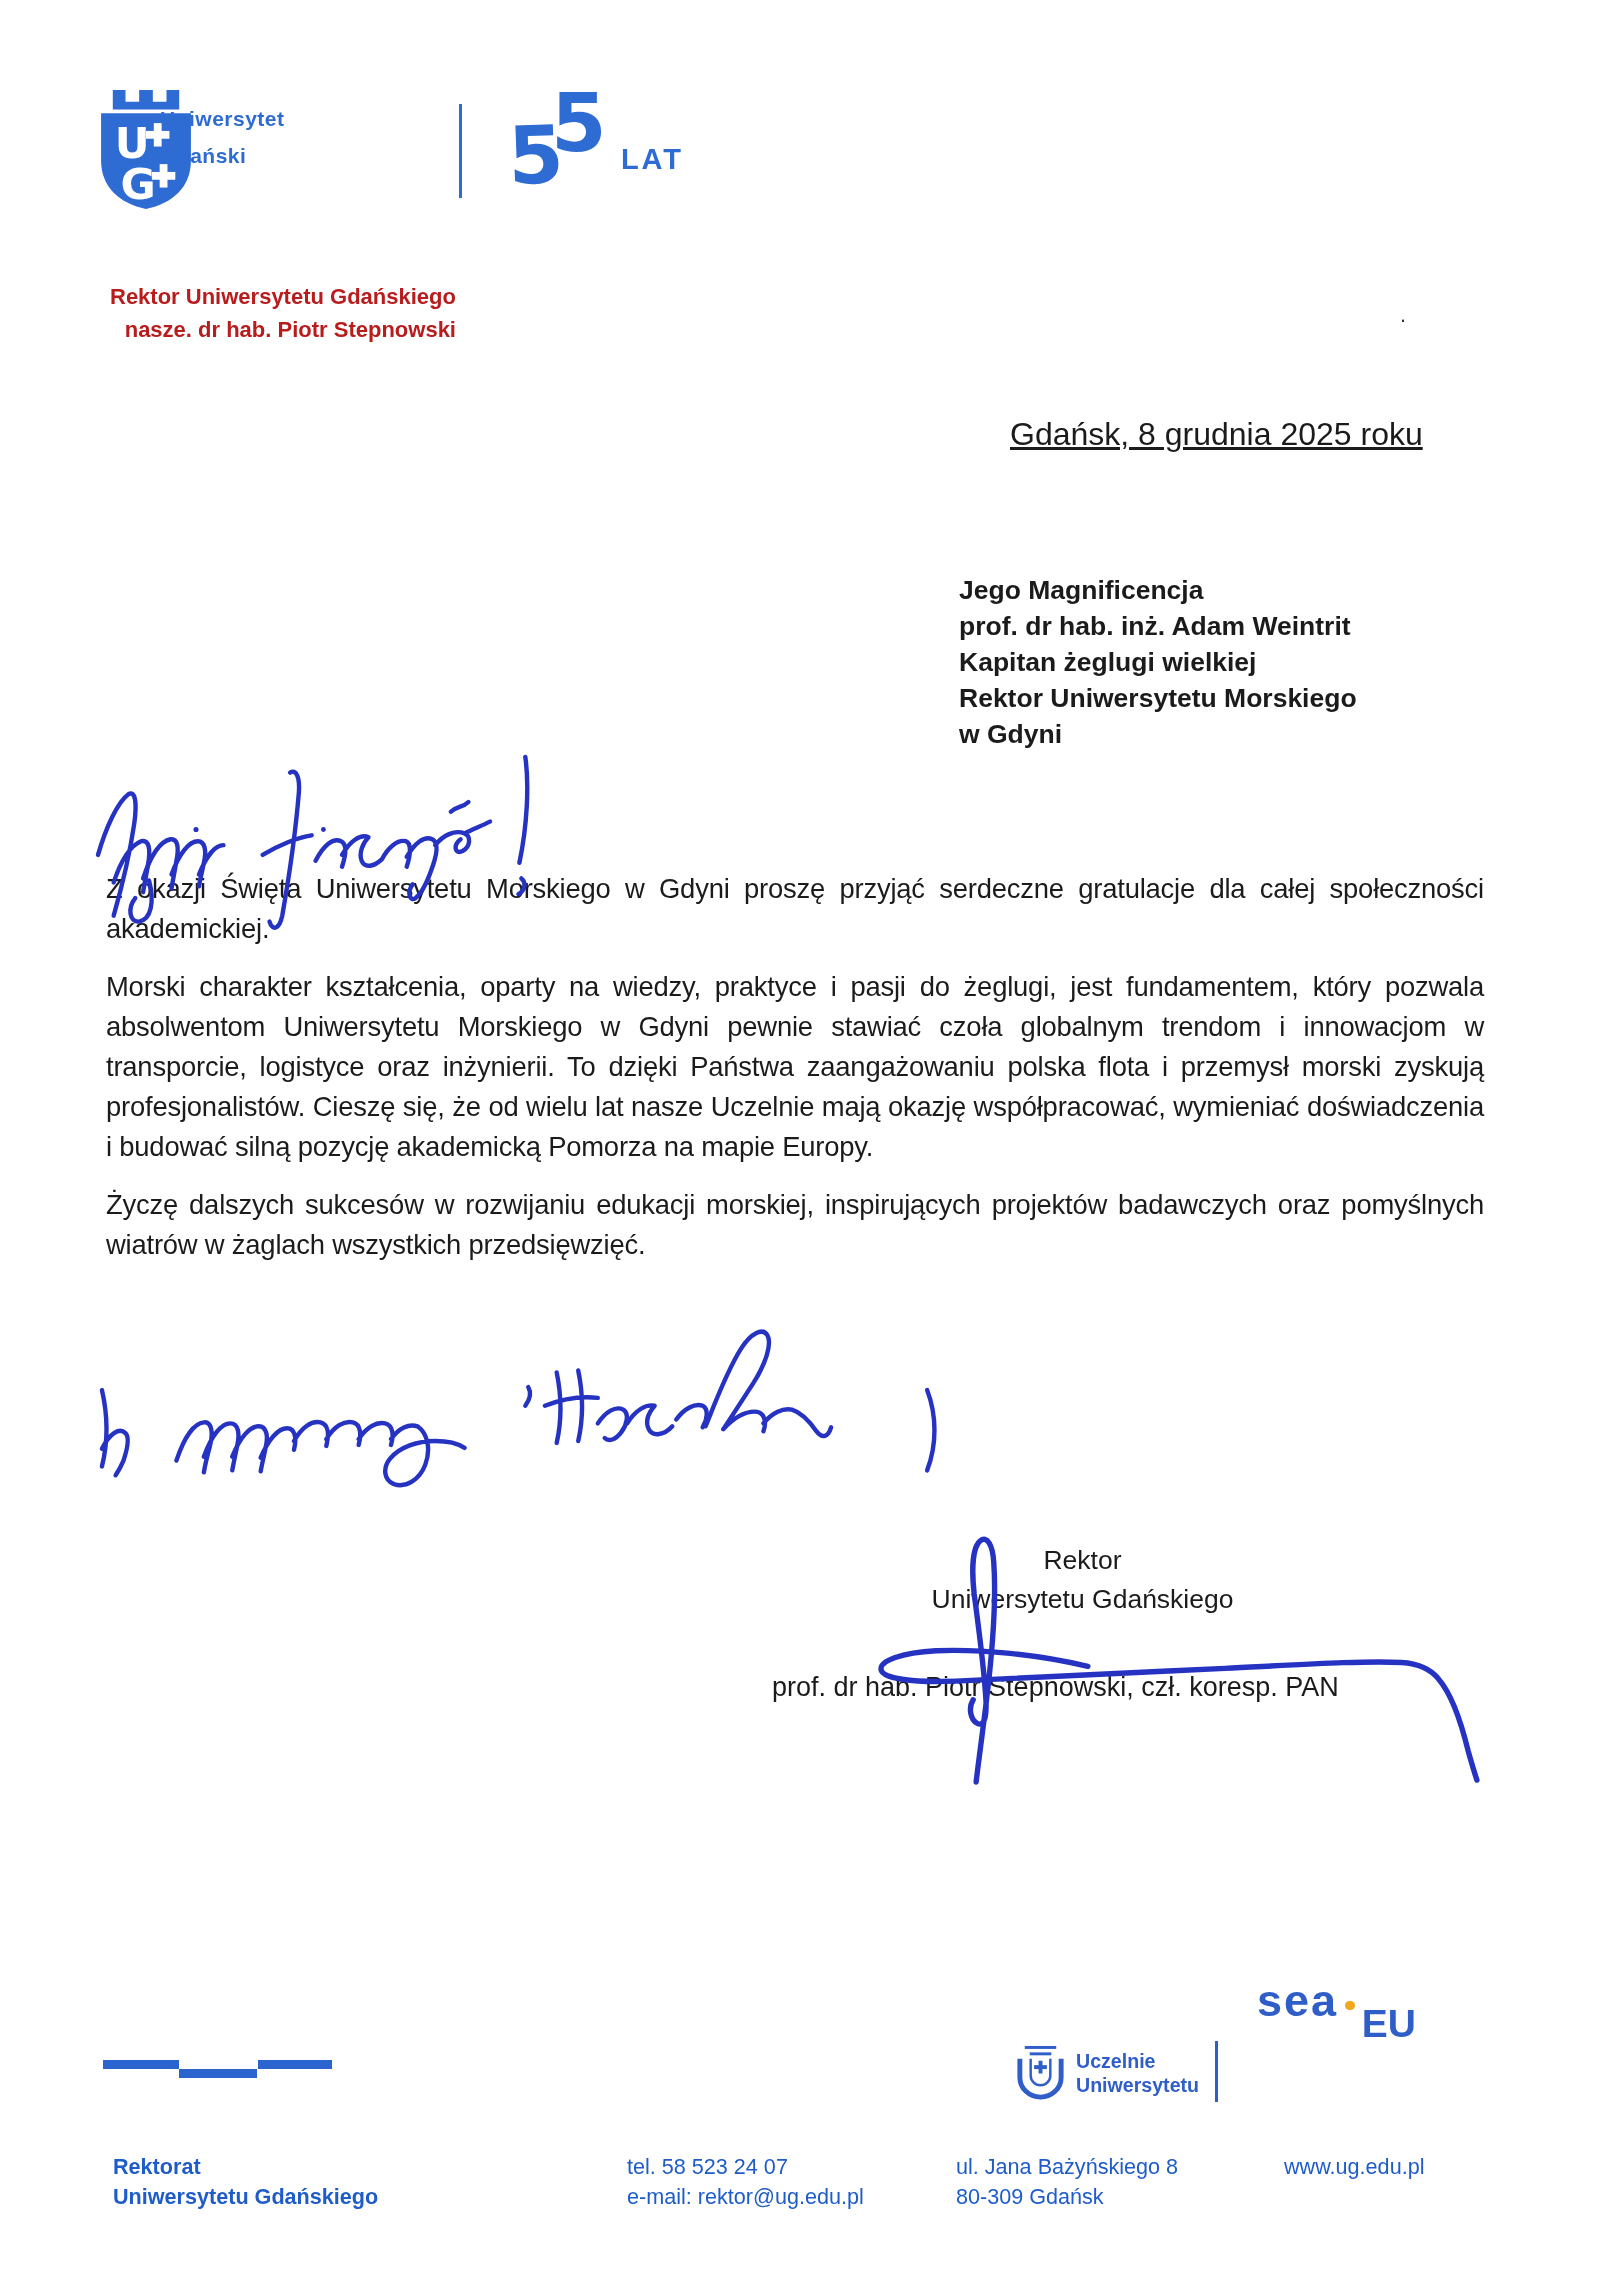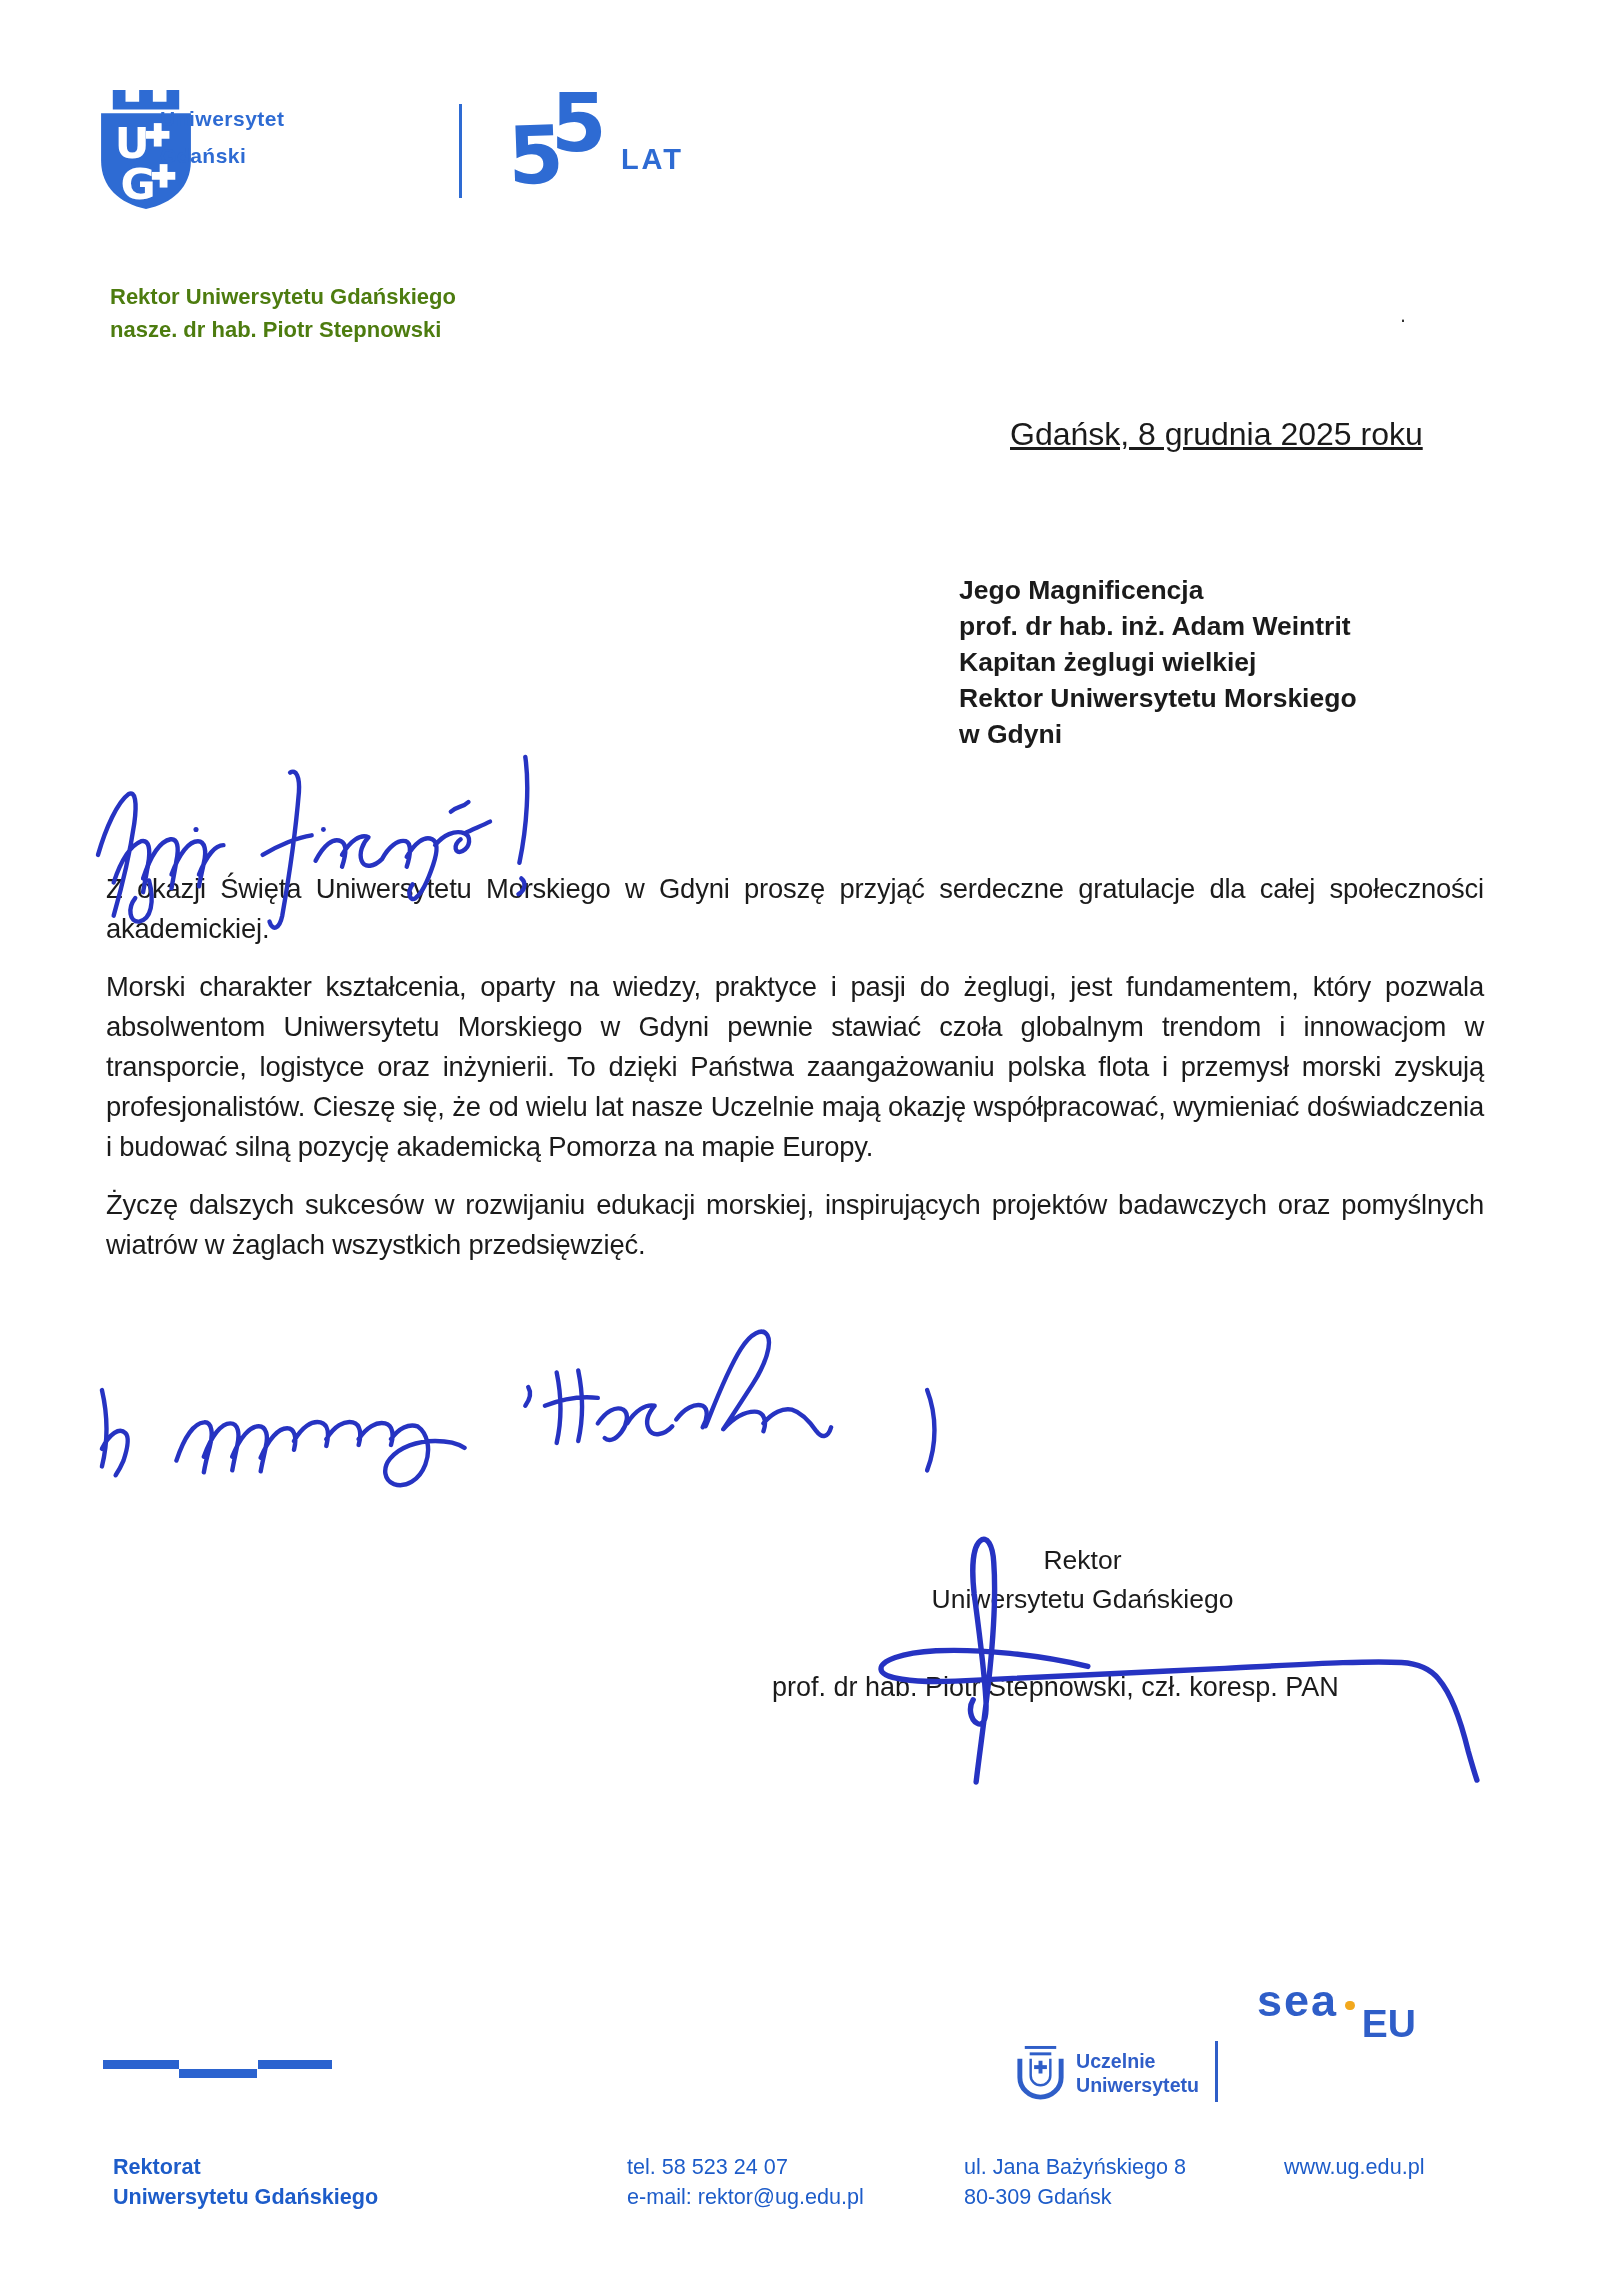--- a/index.html
+++ b/index.html
@@ -10,21 +10,21 @@
   }
   .abs{position:absolute;}
 
   
   .ug-name{left:160px;top:100px;color:#2e6bd3;font-weight:bold;font-size:21px;line-height:37px;letter-spacing:0.5px;}
   .lh-divider{left:459px;top:104px;width:2.9px;height:94px;background:#2e6bd3;}
   .five{color:#2e6bd3;font-weight:bold;font-size:80px;line-height:80px;font-family:"DejaVu Sans",sans-serif;}
   .five1{left:508px;top:116px;transform:rotate(-2deg);}
   .five2{left:551px;top:84px;}
   .lat{left:621px;top:143px;color:#2e6bd3;font-weight:bold;font-size:29px;letter-spacing:2.9px;}
-  .sender{left:110px;top:280px;color:#4d7c0f;font-weight:bold;font-size:22px;line-height:33px;}
+  .sender{left:110px;top:280px;color:#b91c1c;font-weight:bold;font-size:22px;line-height:33px;text-align:right;}
 
   .stray-dot{left:1400px;top:302px;font-size:21.6px;color:#333;}
 
   
   .date-line{left:1010px;top:416px;font-size:32px;text-decoration:underline;}
   .addressee{left:959px;top:572px;font-weight:bold;font-size:26.5px;line-height:36px;}
   .body-text{left:106px;top:869px;width:1378px;font-size:27.4px;line-height:40px;text-align:justify;letter-spacing:-0.2px;}
   .body-text p{margin:0;}
   .body-text p + p{margin-top:18px;}
 
@@ -46,21 +46,21 @@
   .fahrenheit-text{left:1076px;top:2050px;color:#2f5ec8;font-weight:bold;font-size:19.6px;line-height:23.5px;}
   .footer-divider{left:1215px;top:2041px;width:2.9px;height:61px;background:#2f5ec8;}
   .sea-eu{left:1257px;top:1973px;display:flex;align-items:center;height:55px;}
   .sea-word{font-size:45px;font-weight:bold;color:#2f5ec8;letter-spacing:2px;}
   .sea-dot{width:9.8px;height:9.8px;border-radius:50%;background:#f2a81d;margin:9.8px 6.9px 0 6.9px;}
   .eu-word{font-size:39px;font-weight:bold;color:#2f5ec8;margin-top:47px;}
 
   .footer-col{top:2152px;color:#1d5cc9;font-size:21.6px;line-height:30px;}
   .footer-office{left:113px;font-weight:bold;}
   .footer-contact{left:627px;}
-  .footer-address{left:956px;margin-left:8px;}
+  .footer-address{left:956px;}
   .footer-web{left:1284px;}
 </style>
 </head>
 <body>
 
 <div class="page">
 
   <svg class="abs" style="left:93px;top:86px" width="106" height="125" viewBox="0 0 108 128">
     <path d="M20,24 v-20 h13 v12 h14 v-12 h14 v12 h14 v-12 h13 v20 z" fill="#2e6bd3"></path>
     <path d="M8,28 H100 V76 C100,104 81,120 54,126 C27,120 8,104 8,76 Z" fill="#2e6bd3"></path>

